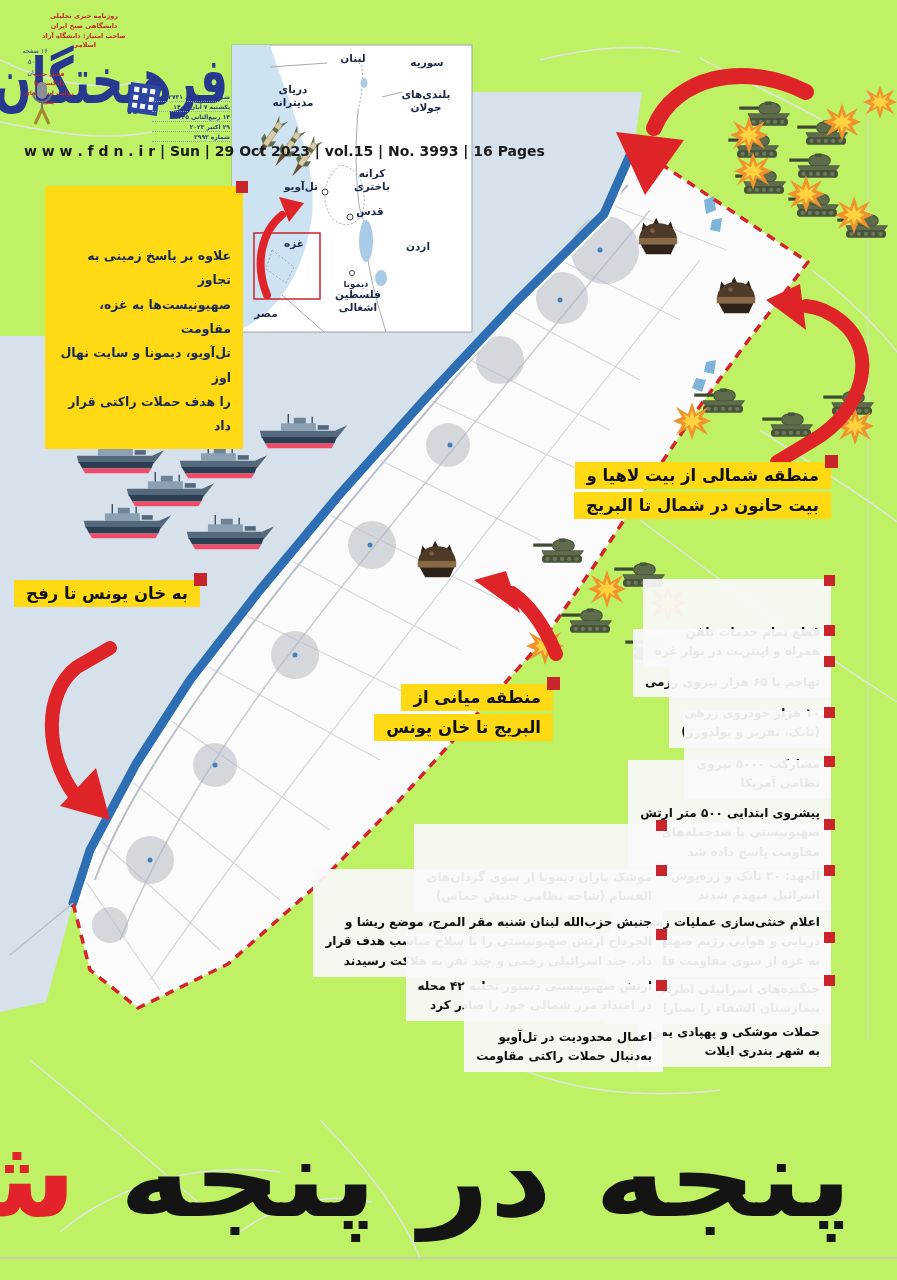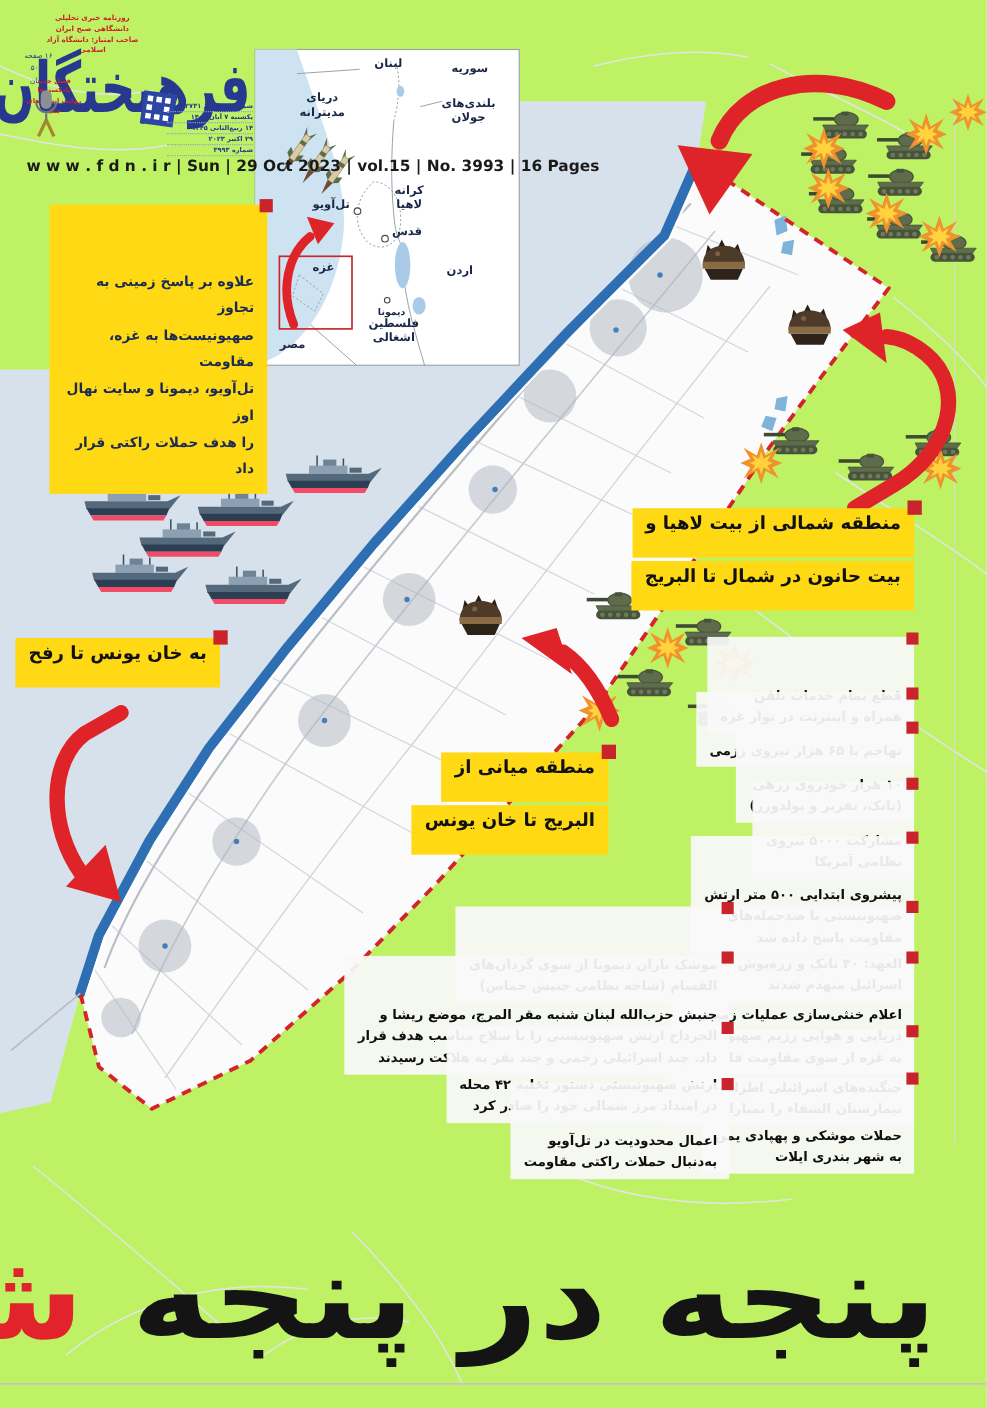--- a/index.html
+++ b/index.html
@@ -27,21 +27,21 @@
          text-align:right;font-weight:bold;font-size:12.5px;line-height:1.95;
          padding:9px 12px 10px;white-space:pre-line;}
   .sq{position:absolute;width:12px;height:12px;background:#C9242B;}
   
   .ilabel{position:absolute;z-index:2;direction:rtl;text-align:center;font-weight:bold;
           font-size:10.5px;color:#1A2747;line-height:1.25;white-space:pre-line;}
   .ilabel.small{font-size:8.5px;}
   
   .zone{position:absolute;z-index:2;direction:rtl;font-weight:bold;font-size:16.5px;color:#111;}
   .zone .zl{display:table;margin-left:auto;margin-right:0;background:#FFD914;
-            padding:4px 12px 22px;margin-bottom:3px;white-space:nowrap;}
+            padding:4px 12px 4px;margin-bottom:3px;white-space:nowrap;}
   .zone .sq{top:-7px;right:-7px;width:13px;height:13px;}
   
   .note{position:absolute;z-index:2;background:rgba(249,249,250,0.93);color:#0e0e0e;
         direction:rtl;text-align:right;font-weight:bold;font-size:12px;line-height:1.65;
         padding:4px 11px 5px 12px;white-space:pre-line;}
   .note .sq{top:-4px;right:-4px;width:11px;height:11px;}
   .rnote{right:66px;}
   .mnote{right:234px;}
   
   .lead{right:21px;top:1044px;direction:rtl;text-align:right;font-weight:bold;font-size:19px;
@@ -318,21 +318,21 @@
   </div>
 
   <div class="ilabel" style="left:258px;top:83px;width:70px">دریای
 مدیترانه</div>
   <div class="ilabel" style="left:330px;top:52px;width:46px">لبنان</div>
   <div class="ilabel" style="left:402px;top:56px;width:50px">سوریه</div>
   <div class="ilabel" style="left:394px;top:88px;width:64px">بلندی‌های
 جولان</div>
   <div class="ilabel" style="left:278px;top:180px;width:46px">تل‌آویو</div>
   <div class="ilabel" style="left:348px;top:167px;width:48px">کرانه
-لاهیا</div>
+باختری</div>
   <div class="ilabel" style="left:352px;top:205px;width:36px">قدس</div>
   <div class="ilabel" style="left:396px;top:240px;width:44px">اردن</div>
   <div class="ilabel small" style="left:338px;top:279px;width:36px">دیمونا</div>
   <div class="ilabel" style="left:330px;top:288px;width:56px">فلسطین
 اشغالی</div>
   <div class="ilabel" style="left:246px;top:307px;width:40px">مصر</div>
   <div class="ilabel" style="left:276px;top:237px;width:36px">غزه</div>
 
   <div class="zone" style="right:66px;top:462px">
     <span class="sq"></span>

